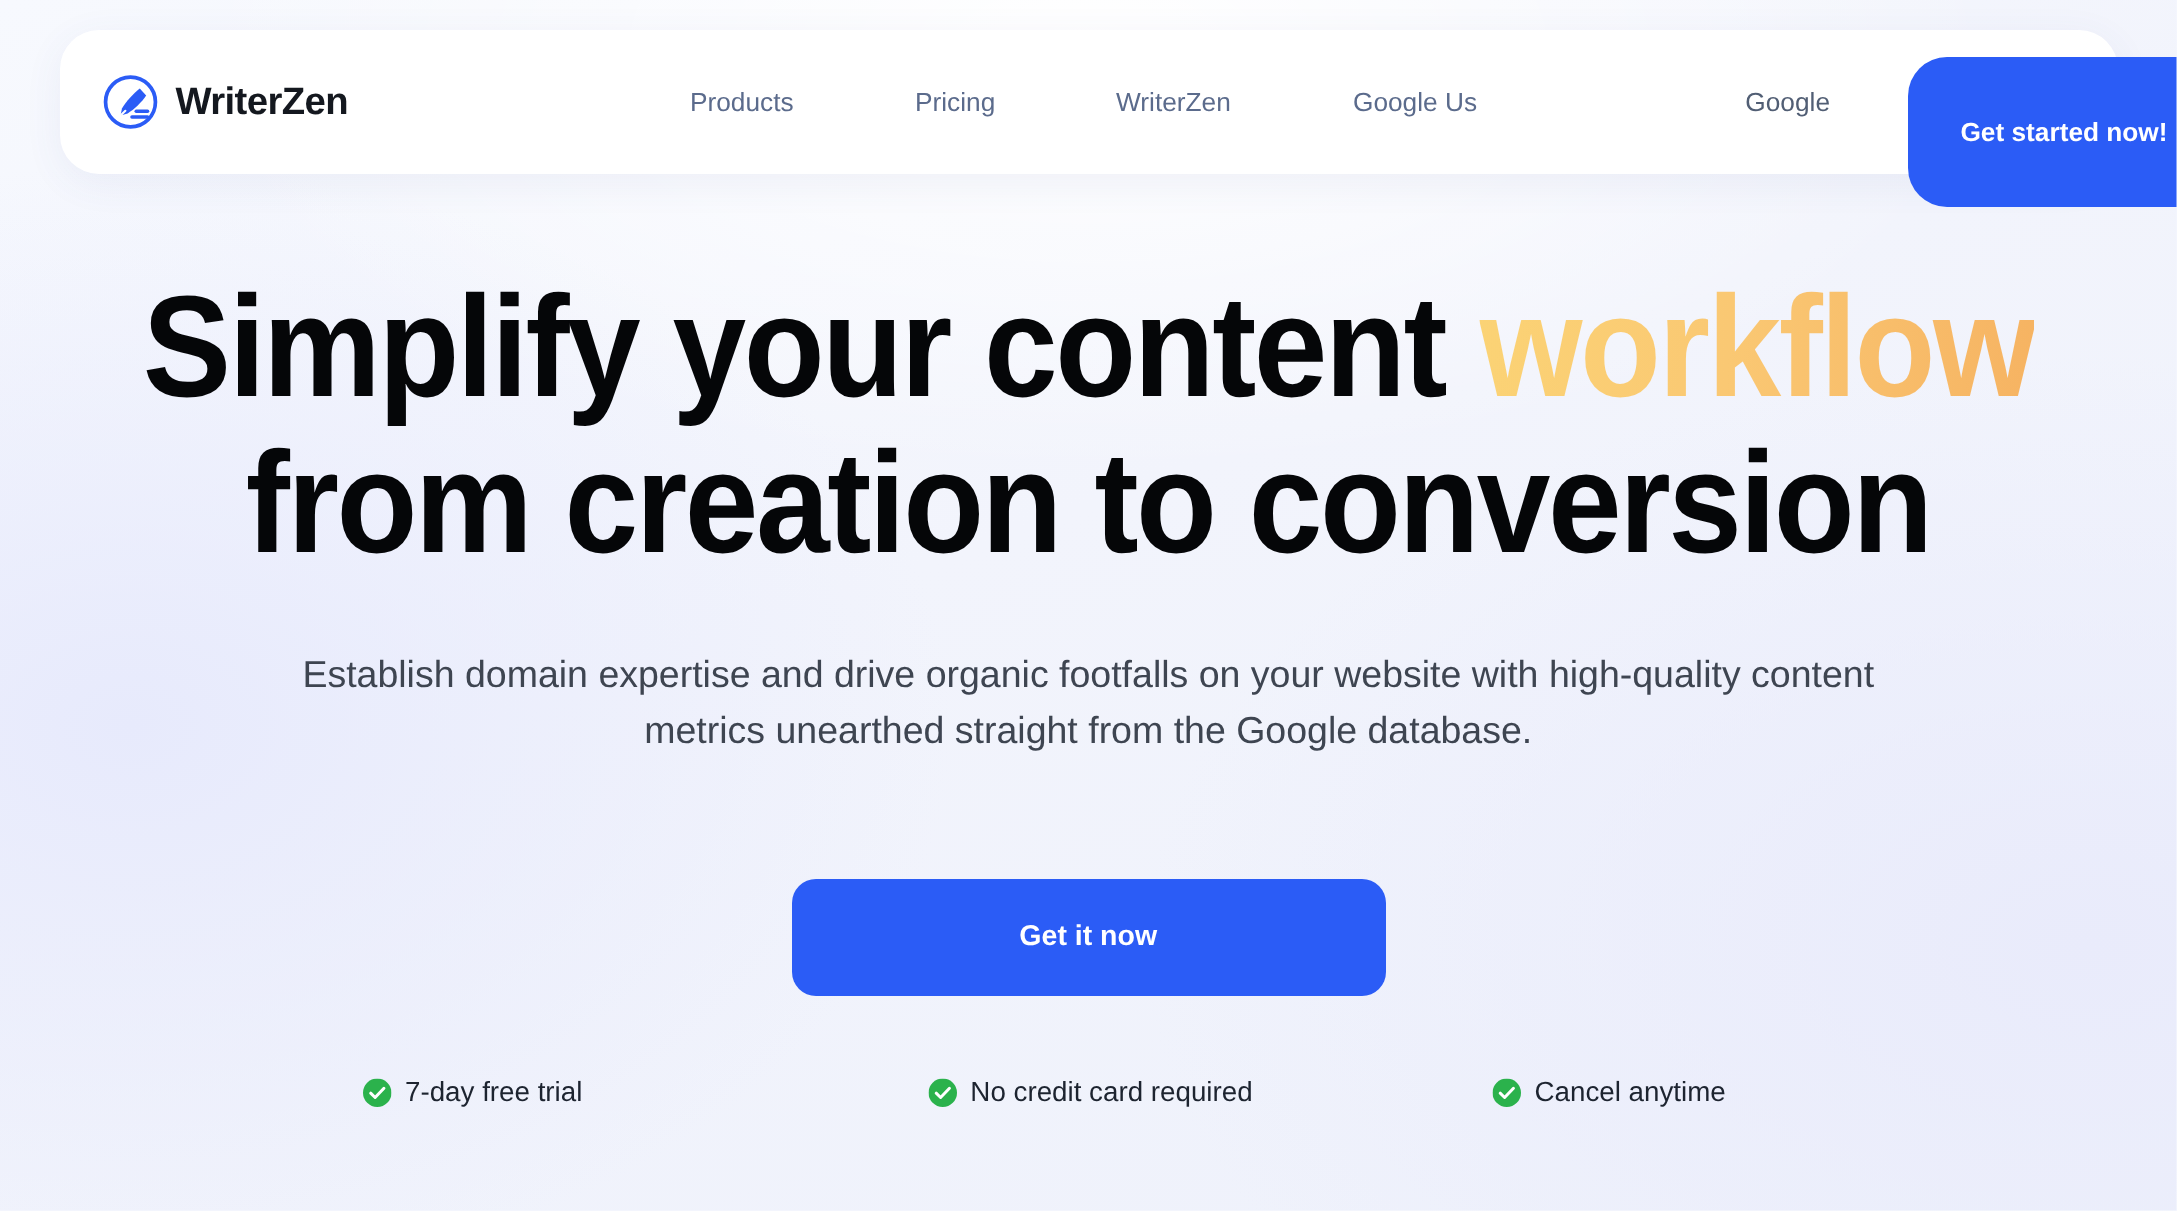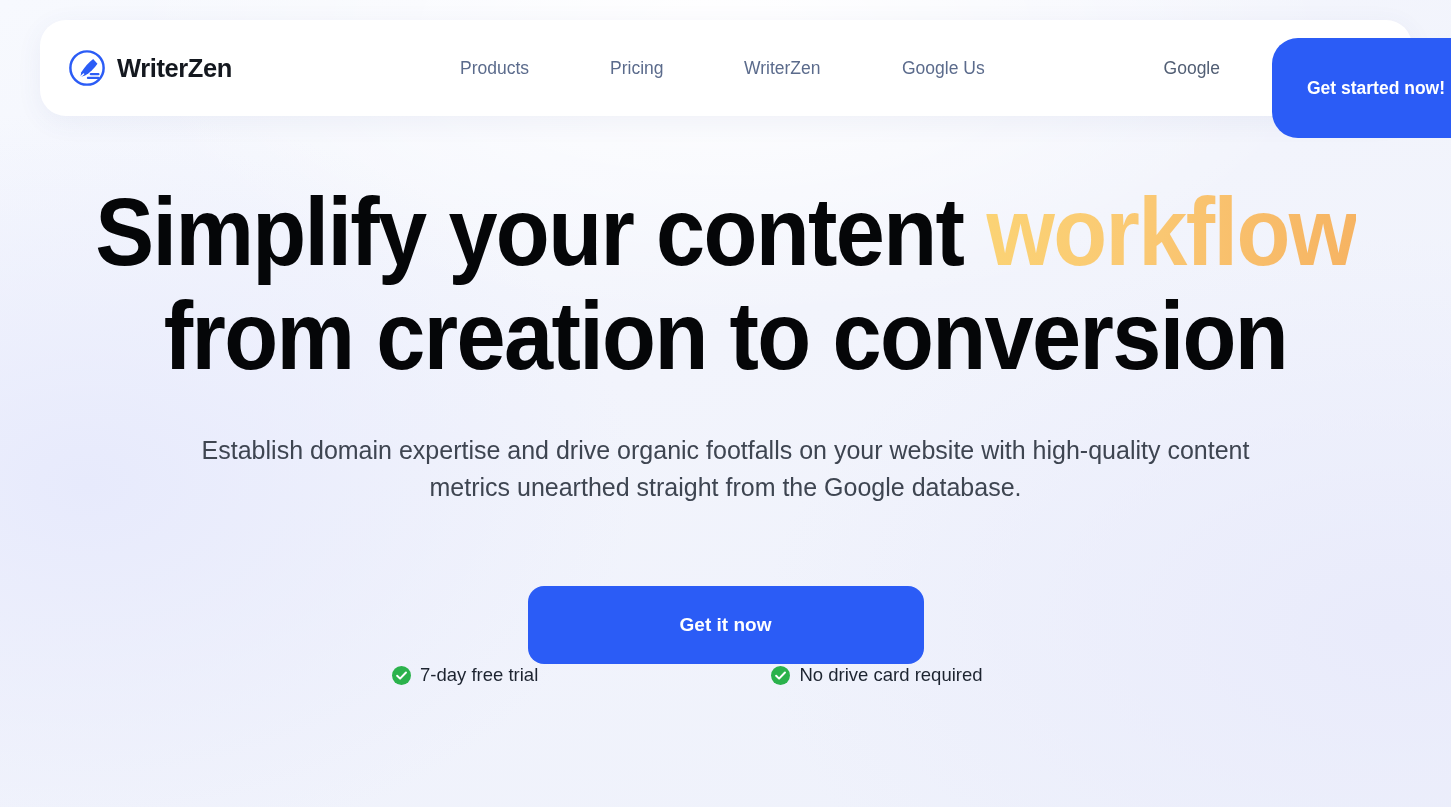--- a/index.html
+++ b/index.html
@@ -152,20 +152,21 @@
     border: none;
     border-radius: 16px;
     font-family: "Liberation Sans", sans-serif;
     font-size: 19px;
     font-weight: 700;
     cursor: pointer;
   }
 
   
   #trust-badges {
+    margin-top: 53px;
     display: flex;
     justify-content: center;
     align-items: center;
     text-align: center;
   }
 
   .badge {
     display: flex;
     align-items: center;
     gap: 9px;
@@ -225,20 +226,27 @@
           <path d="M5.4 10.3 L8.5 13.3 L14.7 6.9" fill="none" stroke="#ffffff" stroke-width="2.1" stroke-linecap="round" stroke-linejoin="round"></path>
         </svg>
         <span>7-day free trial</span>
       </div>
 
       <div class="badge">
         <svg class="check-icon" viewBox="0 0 20 20">
           <circle cx="10" cy="10" r="10" fill="#2BB24C"></circle>
           <path d="M5.4 10.3 L8.5 13.3 L14.7 6.9" fill="none" stroke="#ffffff" stroke-width="2.1" stroke-linecap="round" stroke-linejoin="round"></path>
         </svg>
-        <span>No drive card required</span>
+        <span>No credit card required</span>
       </div>
 
+      <div class="badge">
+        <svg class="check-icon" viewBox="0 0 20 20">
+          <circle cx="10" cy="10" r="10" fill="#2BB24C"></circle>
+          <path d="M5.4 10.3 L8.5 13.3 L14.7 6.9" fill="none" stroke="#ffffff" stroke-width="2.1" stroke-linecap="round" stroke-linejoin="round"></path>
+        </svg>
+        <span>Cancel anytime</span>
+      </div>
 
     </div>
   </section>
 
 </div>
 
 </body></html>

